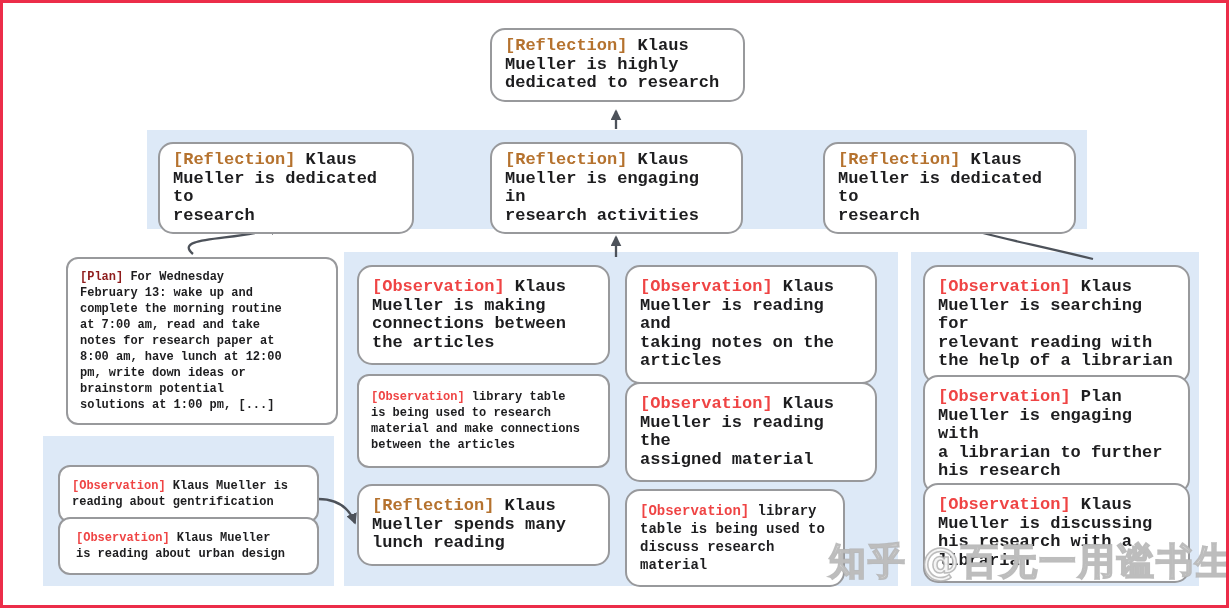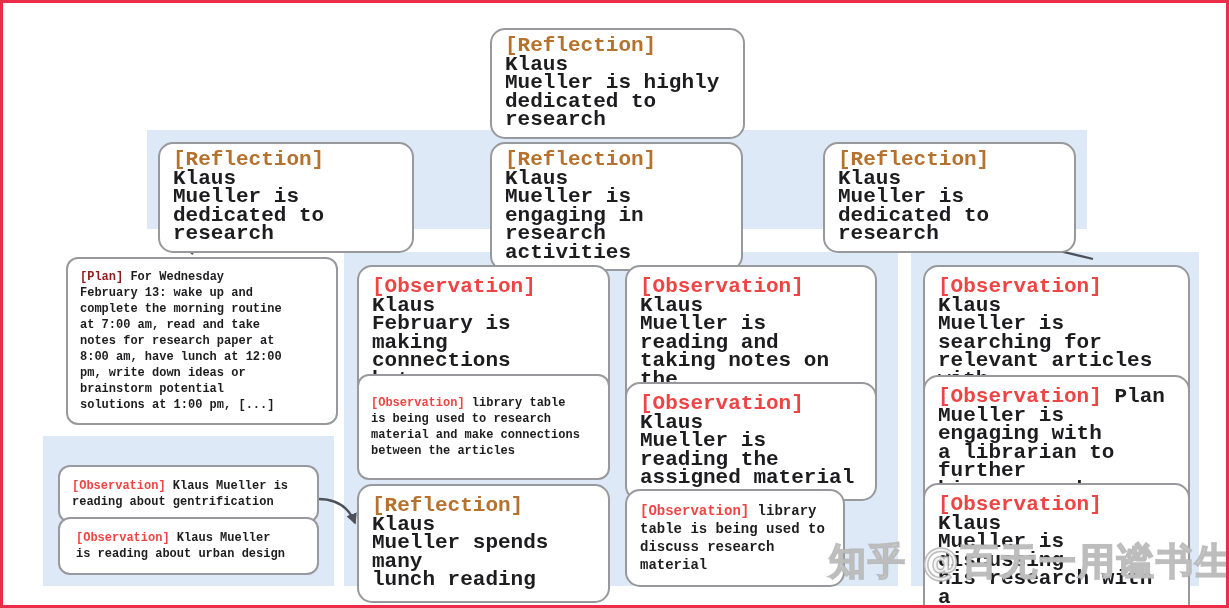--- a/index.html
+++ b/index.html
@@ -4,21 +4,21 @@
 <style>
   * { margin:0; padding:0; box-sizing:border-box; }
   html,body { background:#ffffff; }
   body { width:1229px; height:608px; font-family:"Liberation Mono","DejaVu Sans Mono",monospace; }
   .canvas { position:relative; width:1229px; height:608px; background:#ffffff; border:3px solid #ec2d49; overflow:hidden; }
   .band { position:absolute; background:#dde9f7; z-index:1; }
   svg.edges { position:absolute; left:0; top:0; z-index:3; pointer-events:none; }
   .node { position:absolute; background:#ffffff; border:2px solid #98999c; border-radius:15px;
           font-weight:bold; color:#1d1d1f; z-index:5; }
   .node .body { white-space:pre-wrap; }
-  .fs-reg { font-size:21px; line-height:18.5px; padding:11px 13px; }
+  .fs-reg { font-size:17px; line-height:18.5px; padding:11px 13px; }
   .fs-top { padding:7px 13px; }
   .fs-sm  { font-size:12px; line-height:16px; padding:11px 12px; border-radius:12px; }
   .tag-reflection { color:#b5722e; }
   .tag-observation { color:#ef4444; }
   .tag-plan { color:#8e1b1b; }
   .watermark { position:absolute; left:826px; top:534px; z-index:9;
                font-family:"DejaVu Sans",sans-serif; font-weight:bold; font-size:37px; letter-spacing:2px;
                color:rgba(250,250,250,0.9); -webkit-text-stroke:1.5px rgba(175,175,175,0.8);
                text-shadow:0 0 1px rgba(160,160,160,0.6); white-space:nowrap; }
 </style>
@@ -68,45 +68,45 @@
 pm, write down ideas or
 brainstorm potential
 solutions at 1:00 pm, [...]</span></div>
 
   <div class="node fs-sm" style="left:55px; top:462px; width:261px;"><span class="tag tag-observation">[Observation]</span><span class="body"> Klaus Mueller is
 reading about gentrification</span></div>
   <div class="node fs-sm" style="left:55px; top:514px; width:261px;padding-left:16px;"><span class="tag tag-observation">[Observation]</span><span class="body"> Klaus Mueller
 is reading about urban design</span></div>
 
   <div class="node fs-reg" style="left:354px; top:262px; width:253px;"><span class="tag tag-observation">[Observation]</span><span class="body"> Klaus
-February is making
+Mueller is making
 connections between
 the articles</span></div>
-  <div class="node fs-sm" style="left:354px; top:371px; width:253px; padding:19px 12px;"><span class="tag tag-observation">[Observation]</span><span class="body"> library table
+  <div class="node fs-sm" style="left:354px; top:371px; width:253px; padding:13px 12px;"><span class="tag tag-observation">[Observation]</span><span class="body"> library table
 is being used to research
 material and make connections
 between the articles</span></div>
   <div class="node fs-reg" style="left:354px; top:481px; width:253px;"><span class="tag tag-reflection">[Reflection]</span><span class="body"> Klaus
 Mueller spends many
 lunch reading</span></div>
 
   <div class="node fs-reg" style="left:622px; top:262px; width:252px;"><span class="tag tag-observation">[Observation]</span><span class="body"> Klaus
 Mueller is reading and
 taking notes on the
 articles</span></div>
   <div class="node fs-reg" style="left:622px; top:379px; width:252px;"><span class="tag tag-observation">[Observation]</span><span class="body"> Klaus
 Mueller is reading the
 assigned material</span></div>
   <div class="node fs-reg" style="left:622px; top:486px; width:220px; font-size:14px; line-height:18px;"><span class="tag tag-observation">[Observation]</span><span class="body"> library
 table is being used to
 discuss research material</span></div>
 
   <div class="node fs-reg" style="left:920px; top:262px; width:267px;"><span class="tag tag-observation">[Observation]</span><span class="body"> Klaus
 Mueller is searching for
-relevant articles with
+relevant reading with
 the help of a librarian</span></div>
   <div class="node fs-reg" style="left:920px; top:372px; width:267px;"><span class="tag tag-observation">[Observation]</span><span class="body"> Plan
 Mueller is engaging with
 a librarian to further
 his research</span></div>
   <div class="node fs-reg" style="left:920px; top:480px; width:267px;"><span class="tag tag-observation">[Observation]</span><span class="body"> Klaus
 Mueller is discussing
 his research with a
 librarian</span></div>
 

